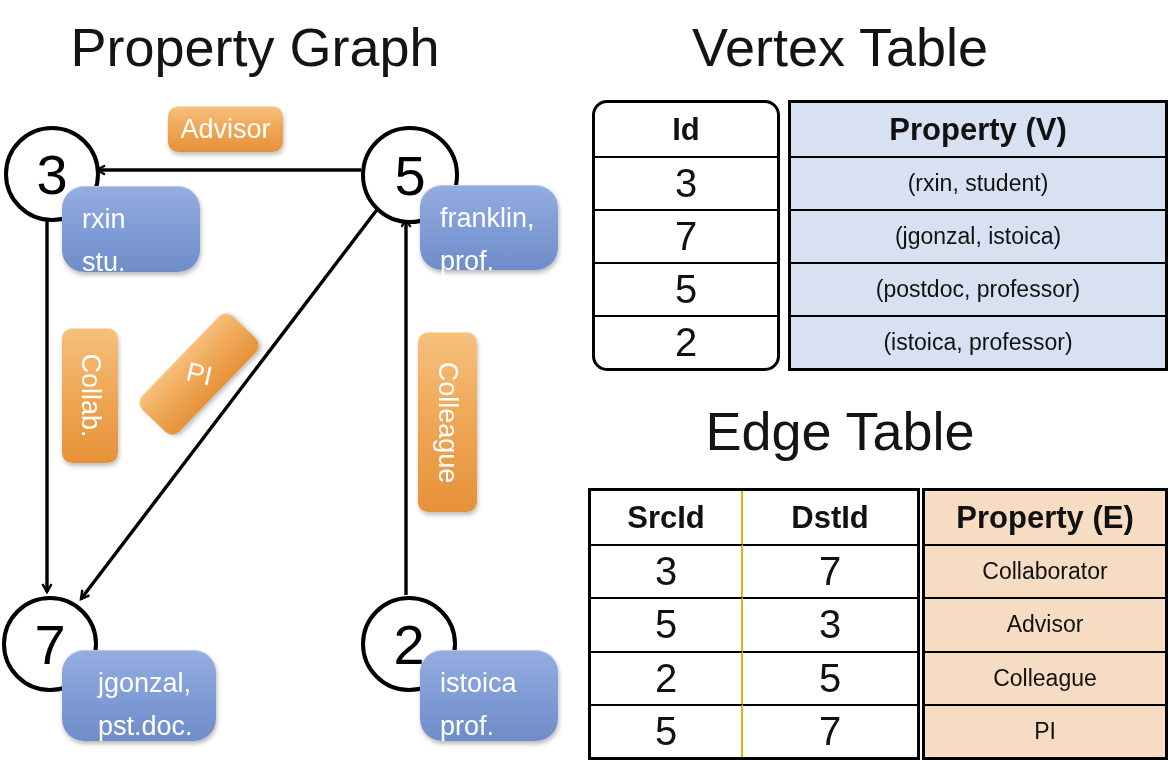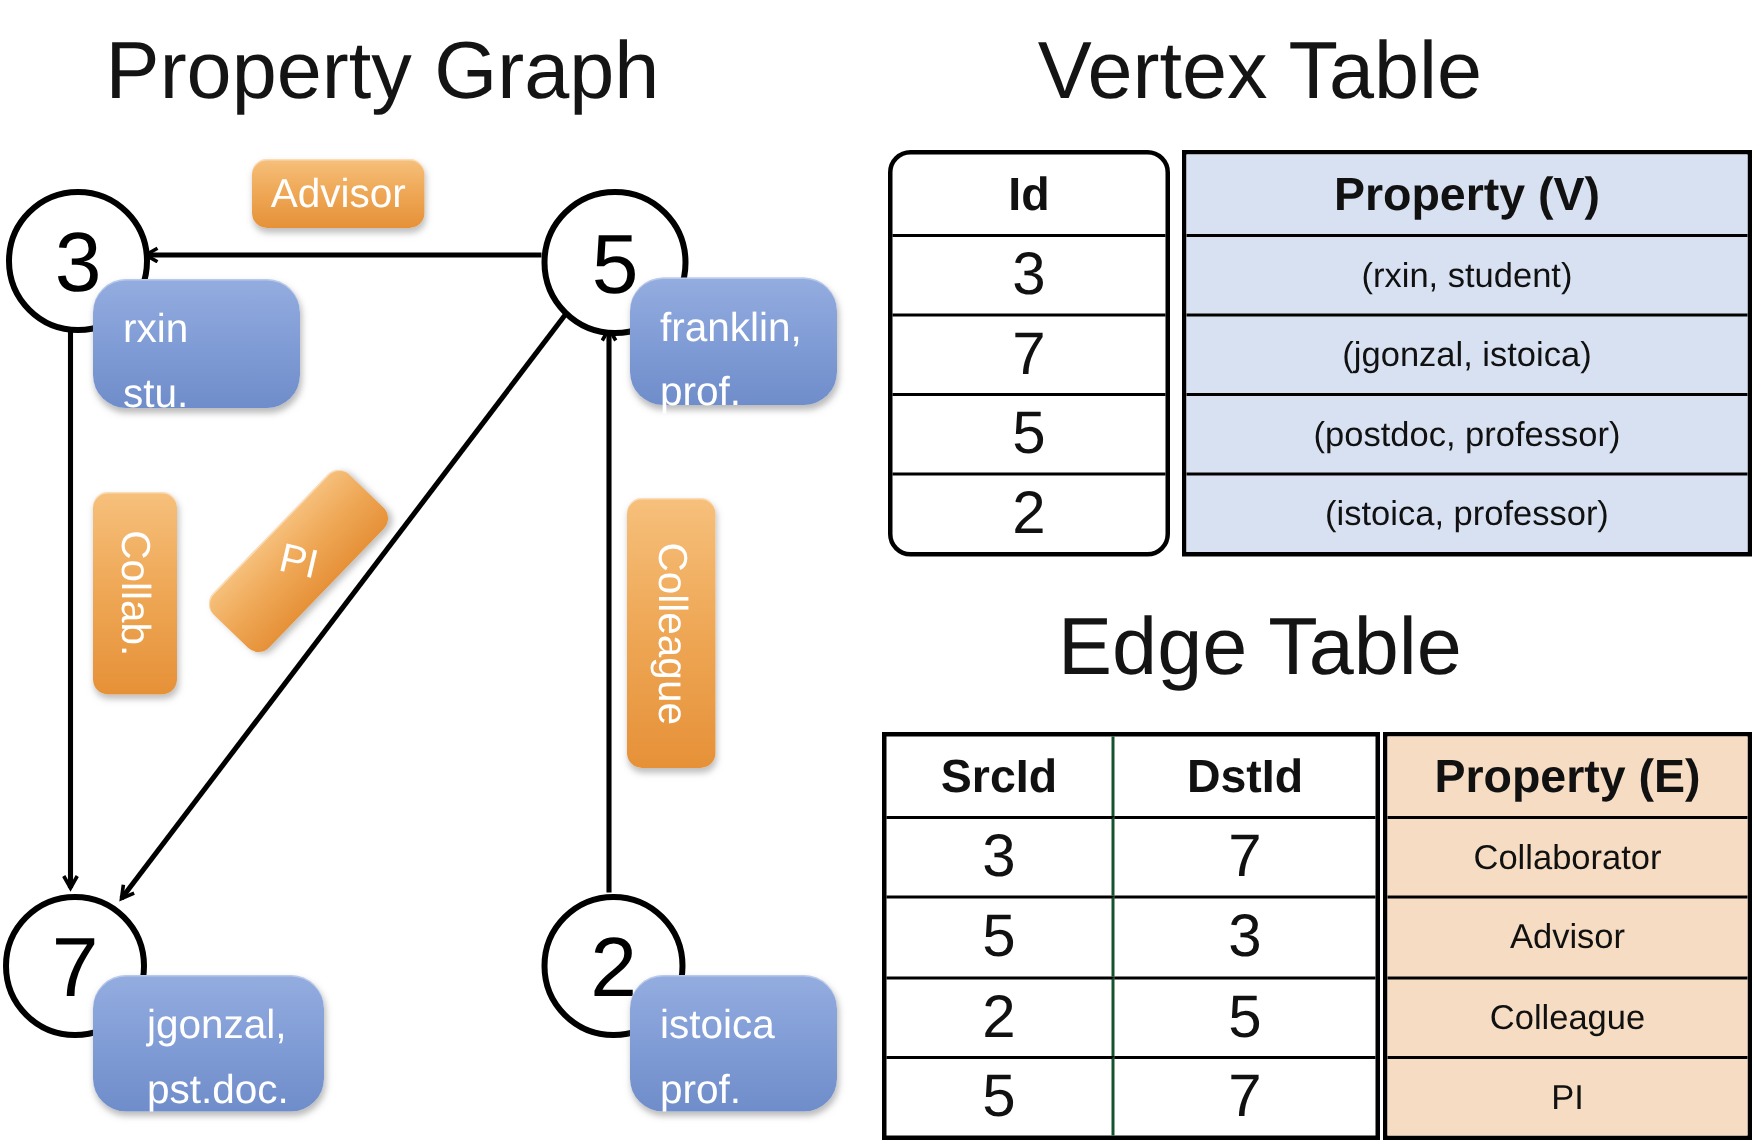--- a/index.html
+++ b/index.html
@@ -51,21 +51,21 @@
   .cell{
     display:flex;align-items:center;justify-content:center;
     border-top:2px solid #000;font-size:23px;white-space:nowrap;
   }
   .cell.r0{border-top:none;}
   .cell.hdr{font-weight:bold;font-size:31px;}
   .cell.num{font-size:40px;font-weight:300;}
   .vfill{background:#d8e1f2;}
   .efill{background:#f5dcc2;}
   .etab-left{grid-template-columns:152px 174px;}
-  .etab-left .cell.c0{border-right:2px solid #14532d;}
+  .etab-left .cell.c0{border-right:2px solid #eab308;}
 </style>
 </head>
 <body>
 
 <div class="canvas">
 
   <div id="pg-title" class="big-title">Property Graph</div>
   <div id="vt-title" class="big-title">Vertex Table</div>
   <div id="et-title" class="big-title">Edge Table</div>
 

